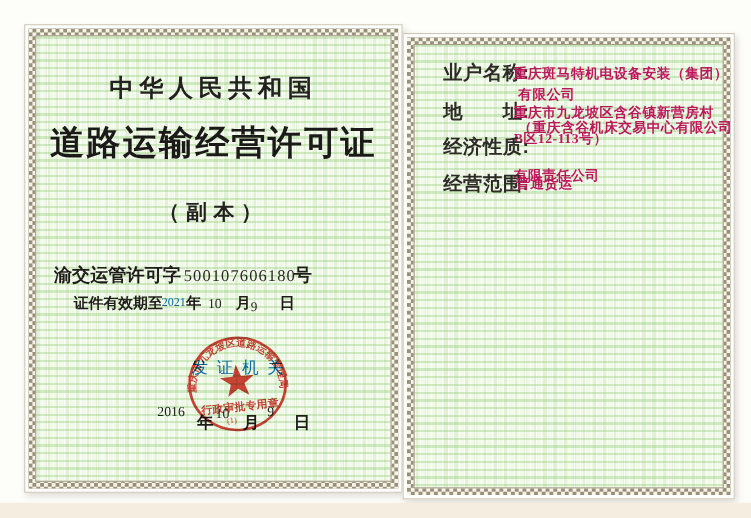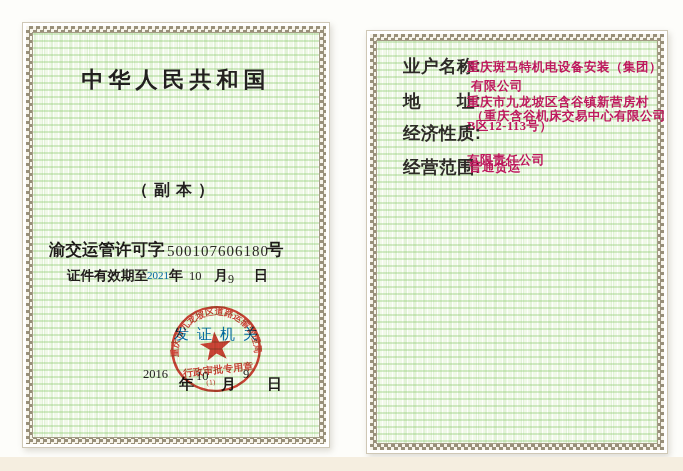--- a/index.html
+++ b/index.html
@@ -14,21 +14,21 @@
   }
   
   .page{
     position:absolute;
     background:#ffffff;
     border:1px solid #cfc8b6;
     padding:3px;
     box-shadow:2px 3px 6px rgba(110,100,80,.22);
     box-sizing:border-box;
   }
-  .page-left{left:22px;top:22px;width:308px;height:426px;}
+  .page-left{left:22px;top:22px;width:344px;height:426px;}
   .page-right{left:366px;top:30px;width:302px;height:424px;}
   .frame{
     width:100%;height:100%;box-sizing:border-box;
     background-color:#a39a84;
     background-image:repeating-conic-gradient(#99907a 0 25%, #f7f4ea 0 50%);
     background-size:7px 7px;
     padding:6px;
   }
   .inner{
     width:100%;height:100%;box-sizing:border-box;
@@ -49,21 +49,21 @@
     font-size:22px;letter-spacing:5px;color:#232020;
   }
   .title{
     top:86px;left:0;width:100%;text-align:center;
     font-family:"Liberation Sans", sans-serif;font-weight:bold;
     font-size:31px;letter-spacing:2px;color:#1c1a18;
   }
   .copy-label{
     top:157px;left:0;width:100%;text-align:center;
     font-family:"Liberation Serif", serif;font-weight:bold;
-    font-size:16px;letter-spacing:6px;color:#232020;
+    font-size:19px;letter-spacing:6px;color:#232020;
   }
   .lic-prefix{left:26px;top:216px;font-family:"Liberation Sans", sans-serif;font-weight:bold;font-size:16.5px;color:#1e1b19;}
   .lic-number{left:144px;top:220px;font-size:15px;letter-spacing:1px;color:#2a2724;}
   .lic-suffix{left:244px;top:216px;font-family:"Liberation Sans", sans-serif;font-weight:bold;font-size:16.5px;color:#1e1b19;}
   .val-label{left:24px;top:244px;font-family:"Liberation Sans", sans-serif;font-weight:bold;font-size:13.5px;color:#1e1b19;margin-left:20px;}
   .val-year {left:124px;top:246px;font-size:11px;color:#0369a1;}
   .val-yu   {left:146px;top:244px;font-weight:bold;font-size:14px;color:#1e1b19;}
   .val-month{left:166px;top:246px;font-size:12.5px;color:#2a2724;}
   .val-mu   {left:191px;top:244px;font-weight:bold;font-size:14px;color:#1e1b19;}
   .val-day  {left:205px;top:249px;font-size:12px;color:#2a2724;}
@@ -107,20 +107,21 @@
 </style>
 </head>
 <body>
 
 <div class="page page-left">
   <div class="frame">
     <div class="inner"></div>
   </div>
   <div class="content">
     <div class="abs country">中华人民共和国</div>
+    <div class="abs title">道路运输经营许可证</div>
     <div class="abs copy-label">（副本）</div>
 
     <span class="abs lic-prefix">渝交运管许可字</span>
     <span class="abs lic-number">500107606180</span>
     <span class="abs lic-suffix">号</span>
 
     <span class="abs val-label">证件有效期至</span>
     <span class="abs val-year">2021</span>
     <span class="abs val-yu">年</span>
     <span class="abs val-month">10</span>

